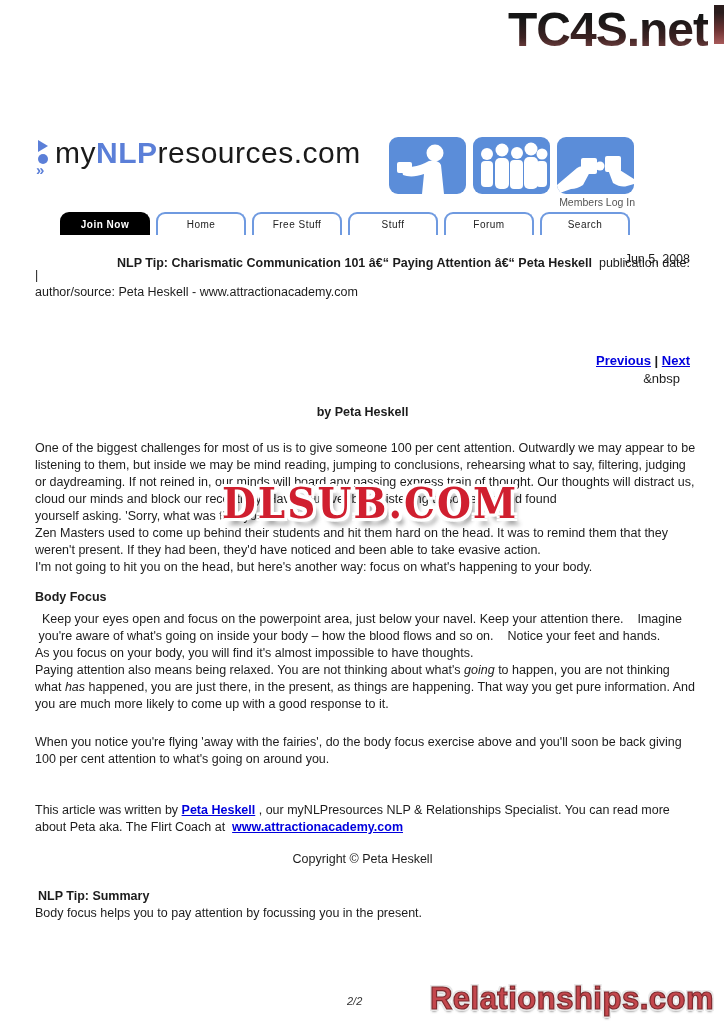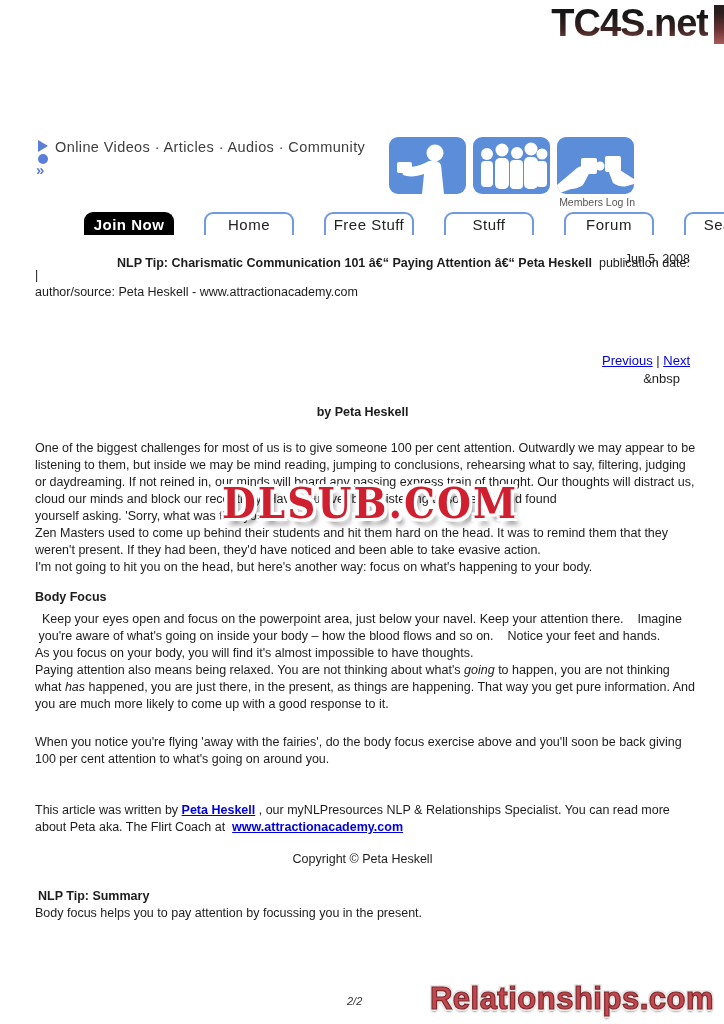--- a/index.html
+++ b/index.html
@@ -3,21 +3,21 @@
 <meta charset="utf-8">
 <style>
   html,body{margin:0;padding:0;}
   body{
     width:724px;height:1024px;background:#fff;position:relative;overflow:hidden;
     font-family:"Liberation Sans",sans-serif;color:#1c1c1c;
   }
   .abs{position:absolute;}
   
   .tc4s{
-    top:2px;right:16px;font-size:38px;font-weight:bold;letter-spacing:-1px;
+    top:2px;right:16px;font-size:48px;font-weight:bold;letter-spacing:-1px;
     background:linear-gradient(180deg,#161616 30%,#3c2222 65%,#9a5858 100%);
     -webkit-background-clip:text;background-clip:text;color:transparent;
   }
   .red-strip{top:5px;right:0;width:10px;height:39px;
     background:linear-gradient(180deg,#2a1d1d 20%,#6e3434 65%,#a85a5a 100%);}
   
   .logo{left:35px;top:136px;display:flex;align-items:flex-start;cursor:pointer;}
   .logo-icon{width:20px;padding-top:4px;}
   .tri{width:0;height:0;border-left:10px solid #5b7fd8;border-top:6px solid transparent;border-bottom:6px solid transparent;margin-left:3px;}
   .dot{width:10px;height:10px;border-radius:50%;background:#5b7fd8;margin:2px 0 0 3px;}
@@ -26,32 +26,32 @@
   .logo-text .accent{color:#5b7fd8;font-weight:bold;}
   .tagline{font-size:14.5px;color:#3d3d3d;letter-spacing:.4px;margin-top:3px;}
   
   .thumbs{left:389px;top:137px;display:flex;gap:7px;}
   .thumb{width:77px;height:57px;background:#5b8dd9;border-radius:9px;overflow:hidden;cursor:pointer;}
   .members{left:545px;top:196px;width:90px;text-align:right;font-size:10.5px;color:#555;cursor:pointer;}
   
   .tabs{left:60px;top:212px;display:flex;gap:6px;}
   .tab{
     width:86px;height:21px;border:2px solid #6f9ae0;border-bottom:none;
-    border-radius:9px 9px 0 0;background:#fff;font-size:15px;color:#222;
-    display:flex;align-items:center;justify-content:center;cursor:pointer;letter-spacing:.5px;margin-left:24px;
+    border-radius:9px 9px 0 0;background:#fff;font-size:10px;color:#222;
+    display:flex;align-items:center;justify-content:center;cursor:pointer;letter-spacing:.5px;
   }
   .tab-active{background:#000;border-color:#000;color:#fff;font-weight:bold;}
   
   .txt{font-size:12.5px;line-height:17px;white-space:pre;}
   .title-block{left:35px;top:233px;width:655px;text-align:right;margin-top:22px;}
   .title-bold{font-weight:bold;}
   .pub-date{left:35px;top:251px;width:655px;text-align:right;}
   .pipe{left:35px;top:267px;}
   .author{left:35px;top:284px;}
-  .prevnext{left:35px;top:352px;width:655px;text-align:right;font-size:13px;}
+  .prevnext{left:35px;top:352px;width:655px;text-align:right;font-size:13px;font-weight:bold;}
   .nbsp-line{left:35px;top:370px;width:645px;text-align:right;font-size:13px;}
   a.lnk{color:#0000dd;text-decoration:underline;cursor:pointer;}
   a.lnk-bold{font-weight:bold;}
   .byline{left:35px;top:404px;width:655px;text-align:center;font-weight:bold;}
   .p1{left:35px;top:440px;width:689px;}
   .body-focus{left:35px;top:589px;font-weight:bold;}
   .p2{left:35px;top:611px;width:689px;}
   .p3{left:35px;top:734px;width:689px;}
   .footer-para{left:35px;top:802px;width:655px;text-align:left;}
   .copyright{left:35px;top:851px;width:655px;text-align:center;}
@@ -81,21 +81,21 @@
 <div class="abs tc4s">TC4S.net</div>
 <div class="abs red-strip"></div>
 
 <div class="abs logo">
   <div class="logo-icon">
     <div class="tri"></div>
     <div class="dot"></div>
     <div class="chev">»</div>
   </div>
   <div>
-    <div class="tagline">Online Videos · Articles · Audios · Community</div>
+    <div class="logo-text"><span>my</span><span class="accent">NLP</span><span>resources.com</span></div>
   </div>
 </div>
 
 <div class="abs thumbs">
   <div class="thumb">
     <svg width="77" height="57" viewBox="0 0 77 57">
       <circle cx="46" cy="16" r="8.5" fill="#fff"></circle>
       <path d="M36 26 c6 -4 14 -3 16 2 l3 29 H33 l2 -20 c-8 3 -16 3 -21 1 l-2 -9 c6 2 16 1 24 -3 z" fill="#fff"></path>
       <rect x="8" y="25" width="15" height="11" rx="2" fill="#fff"></rect>
     </svg>

